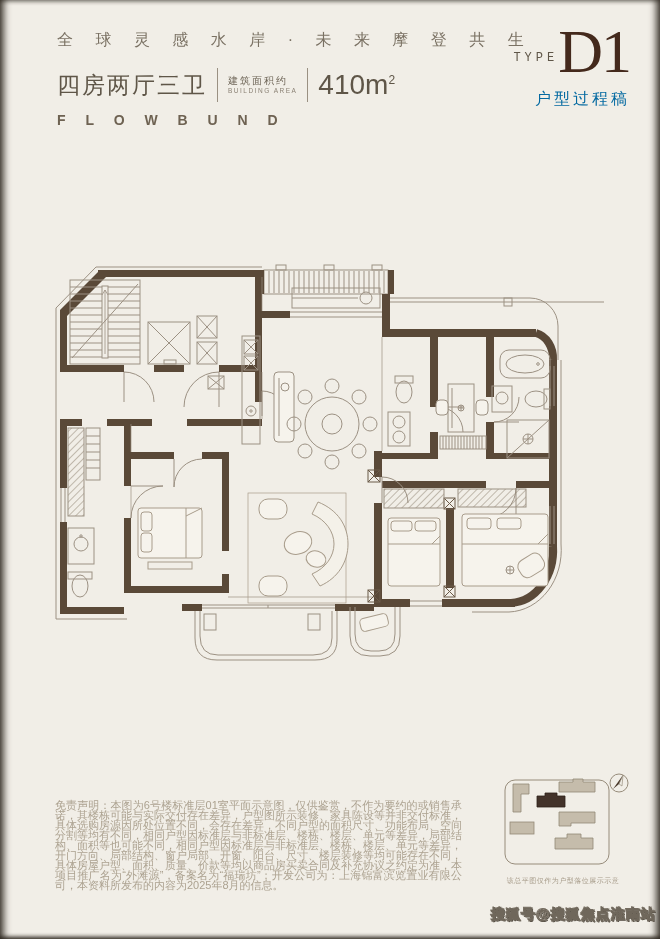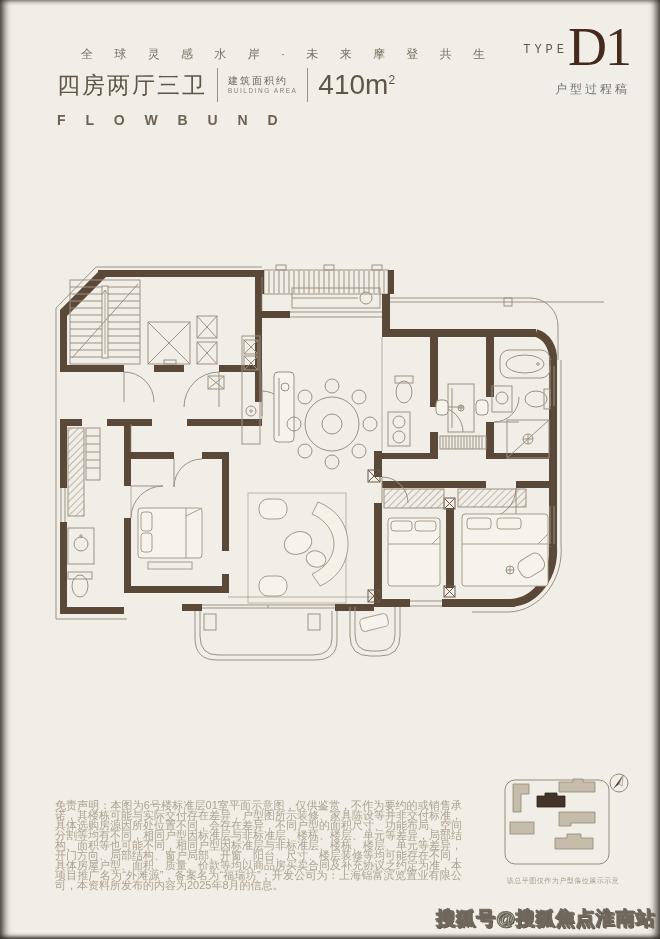--- a/index.html
+++ b/index.html
@@ -13,22 +13,22 @@
   .edge-vignette{
     position:absolute;inset:0;pointer-events:none;z-index:50;
     box-shadow:
       inset 7px 0 7px -3px rgba(42,36,28,.85),
       inset -7px 0 7px -3px rgba(42,36,28,.85),
       inset 0 3px 4px -2px rgba(42,36,28,.45),
       inset 0 -4px 4px -2px rgba(42,36,28,.9);
   }
   
   .slogan{
-    position:absolute;left:57px;top:46px;
-    font-size:12px;letter-spacing:9px;color:#7a7163;white-space:nowrap;margin-left:24px;
+    position:absolute;left:57px;top:30px;
+    font-size:16px;letter-spacing:9px;color:#7a7163;white-space:nowrap;
   }
   .title-row{
     position:absolute;left:57px;top:64px;height:42px;
     display:flex;align-items:center;white-space:nowrap;
   }
   .unit-title{font-size:23px;letter-spacing:2px;color:#5f5648;}
   .vdiv{width:1px;height:34px;background:#9a9082;margin:0 10px;}
   .area-stack{display:flex;flex-direction:column;justify-content:space-between;line-height:1.25;}
   .area-cn{font-size:10px;letter-spacing:2px;color:#6e6557;}
   .area-en{font-size:6.5px;letter-spacing:1.5px;color:#8b8275;}
@@ -39,42 +39,42 @@
     font-size:14px;font-weight:bold;letter-spacing:8px;color:#6e6252;
   }
   
   .type-block{position:absolute;right:30px;top:22px;width:160px;text-align:right;}
   .type-row{display:flex;align-items:flex-end;justify-content:flex-end;}
   .type-label{
     font-family:Liberation Mono, monospace;font-size:12px;letter-spacing:4px;
     color:#5f5648;margin:0 0 16px 0;text-align:center;
   }
   .type-code{
-    font-family:"Liberation Serif", serif;font-size:54px;line-height:.95;
+    font-family:"Liberation Serif", serif;font-size:62px;line-height:.95;
     color:#44291c;letter-spacing:-2px;
   }
   .type-note{
-    font-size:12px;letter-spacing:3px;color:#737373;margin-top:8px;
+    font-size:16px;letter-spacing:3px;color:#0369a1;margin-top:8px;
   }
   
   .plan-wrap{position:absolute;left:52px;top:256px;width:557px;height:432px;}
   
   .disclaimer{
     position:absolute;left:55px;top:800px;width:407px;
     font-size:11px;line-height:10px;color:#aca290;text-align:justify;
   }
   
   .siteplan{position:absolute;left:493px;top:770px;width:140px;}
   .siteplan-caption{
     margin-top:2px;text-align:center;font-size:7px;letter-spacing:.5px;color:#a89d8b;
   }
   
   .watermark{
     position:absolute;right:4px;top:906px;z-index:60;
-    font-size:19px;font-weight:bold;letter-spacing:1px;
+    font-size:14px;font-weight:bold;letter-spacing:1px;
     color:#f3f0e8;
     -webkit-text-stroke:1px #6f675b;
     text-shadow:1px 1px 0 #524c42,-1px -1px 0 #7c7468;
     white-space:nowrap;
     margin-left:44px;
   }
 </style>
 </head>
 <body>
 

